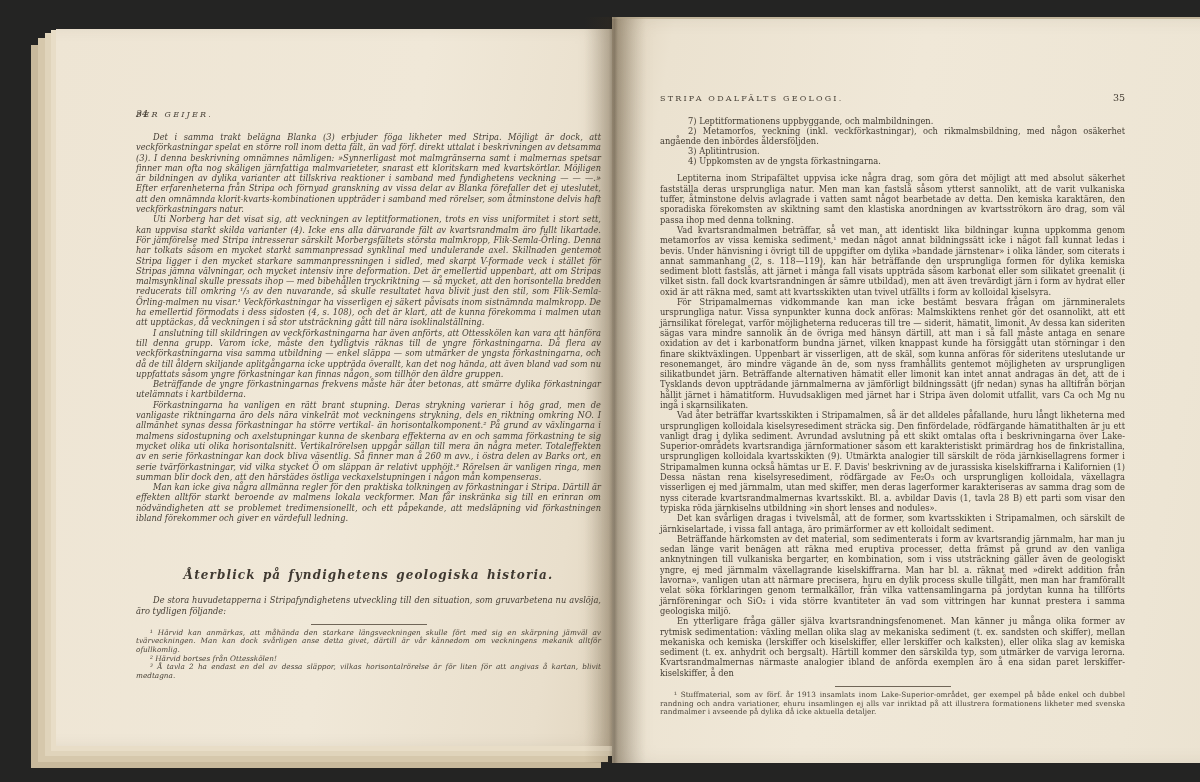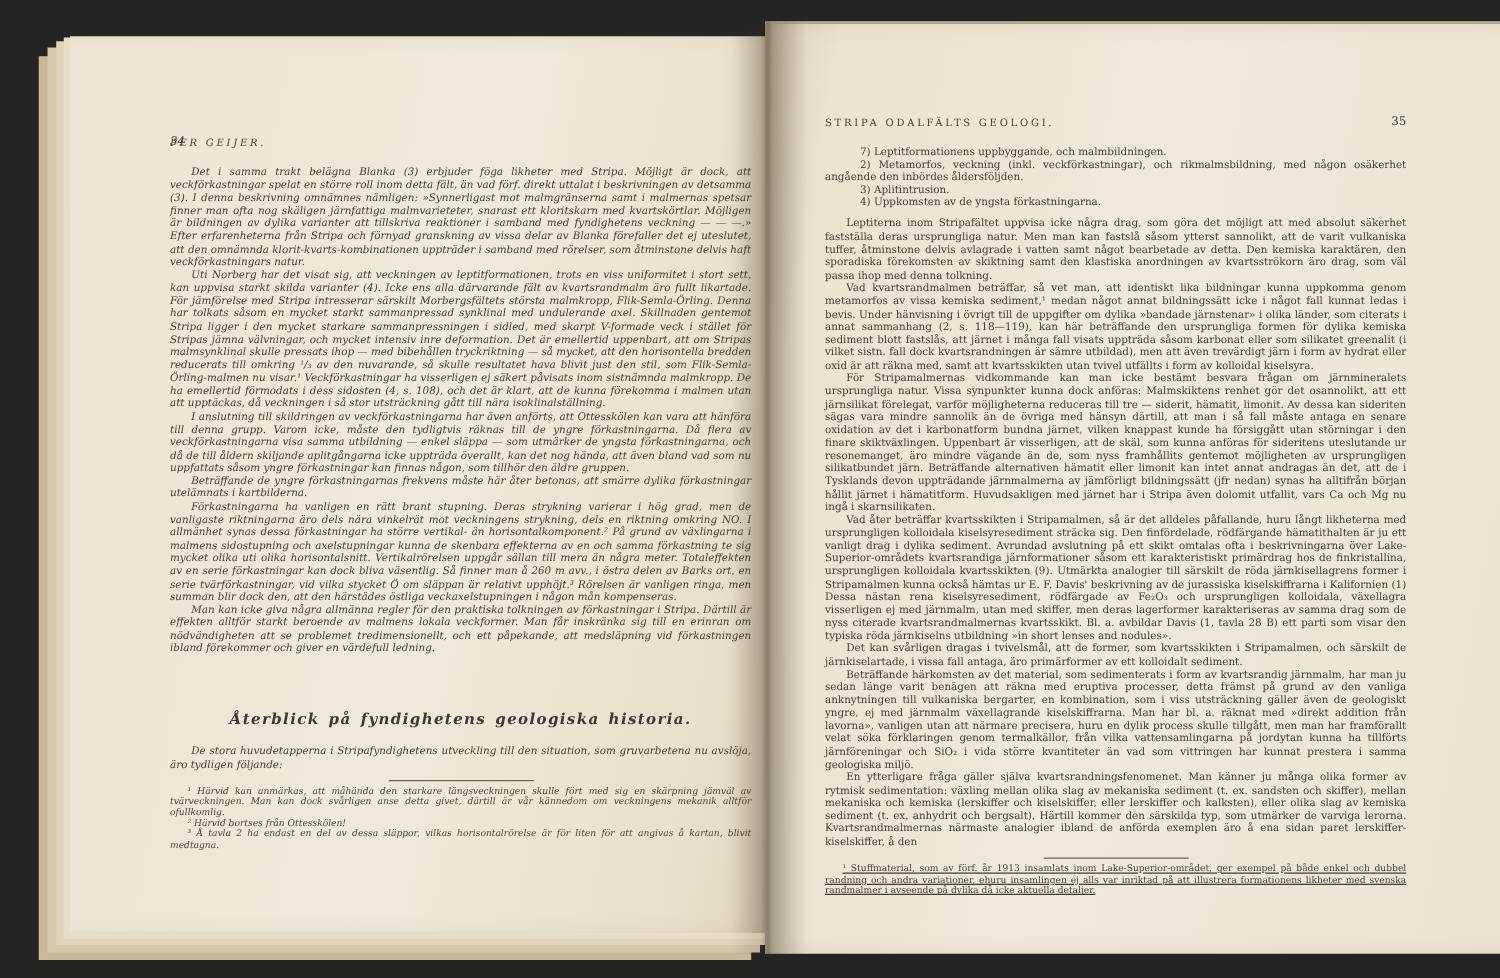--- a/index.html
+++ b/index.html
@@ -59,21 +59,21 @@
     margin:25px 0 13px 0;
   }
   .section-heading.second{margin-top:45px;}
   .list{margin:2px 0 7px 0;}
   .list-item{
     font-size:8.3px;line-height:10.1px;text-align:justify;
     text-indent:28px;margin:0;
   }
   .footnotes{margin-top:auto;width:465px;}
   .fnl{margin-bottom:86px;}
-  .fnr{margin-bottom:100px;text-decoration:underline;}
+  .fnr{margin-bottom:100px;}
   .footnote-divider{
     width:116px;height:1px;background:#6f6557;margin-bottom:4px;border:none;
   }
   .footnote{
     font-size:7.3px;line-height:8.6px;text-align:justify;
     text-indent:14px;margin:0;color:#4a4338;
   }
 </style>
 </head>
 <body>

